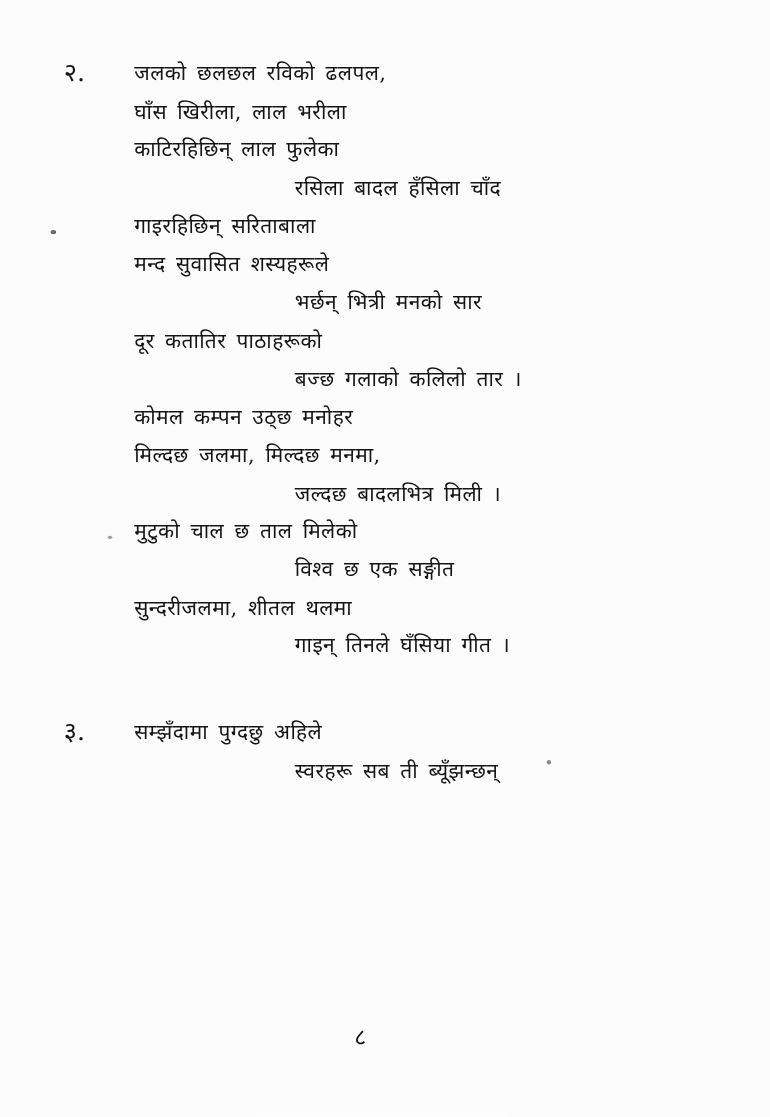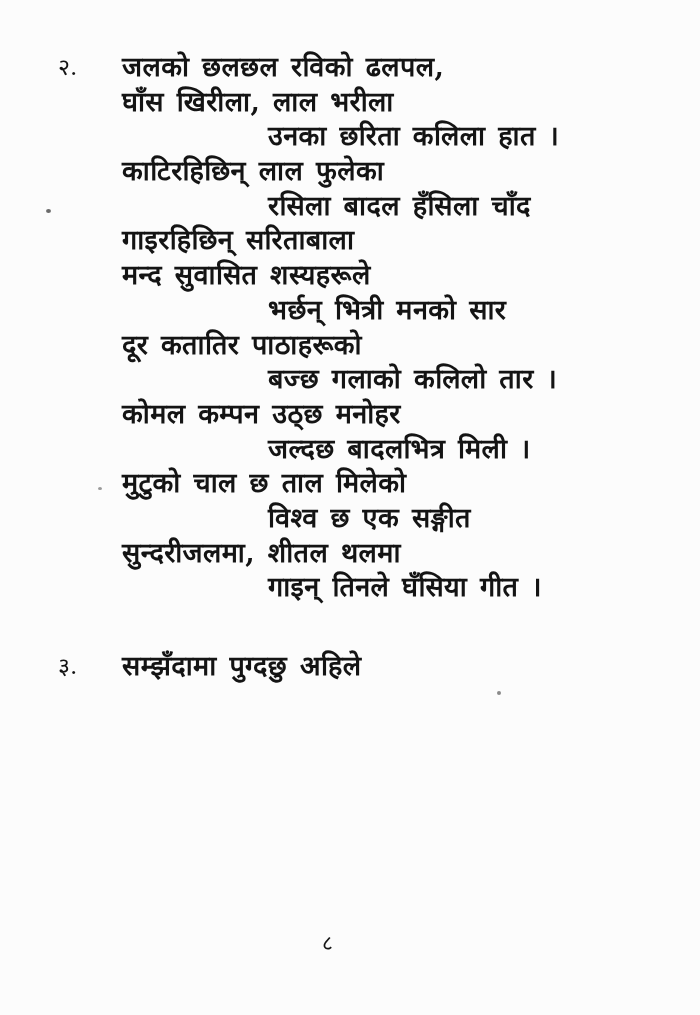--- a/index.html
+++ b/index.html
@@ -29,27 +29,26 @@
     margin-top: 44px;
   }
   .stanza-number {
     position: absolute;
     left: -64px;
     top: 0;
     font-size: 23px;
     line-height: 34.7px;
   }
   .line {
-    font-size: 27px;
+    font-size: 19px;
     line-height: 34.7px;
     height: 34.7px;
     white-space: nowrap;
     letter-spacing: 0.4px;
     word-spacing: 3px;
-    font-weight: bold;
   }
   .line.indent {
     padding-left: 146px;
   }
   .page-number {
     position: absolute;
     top: 931px;
     left: 322px;
     font-size: 21px;
     line-height: 24px;
@@ -65,37 +64,38 @@
 </style>
 </head>
 <body>
 
 <div class="page">
   <main class="poem" id="poem">
       <section class="stanza">
         <span class="stanza-number">२.</span>
         <div class="line">जलको छलछल रविको ढलपल,</div>
         <div class="line">घाँस खिरीला, लाल भरीला</div>
-        <div class="line indent">उनका छरिता कलिला हात ।</div>
         <div class="line">काटिरहिछिन् लाल फुलेका</div>
         <div class="line indent">रसिला बादल हँसिला चाँद</div>
         <div class="line">गाइरहिछिन् सरिताबाला</div>
         <div class="line">मन्द सुवासित शस्यहरूले</div>
         <div class="line indent">भर्छन् भित्री मनको सार</div>
         <div class="line">दूर कतातिर पाठाहरूको</div>
         <div class="line indent">बज्छ गलाको कलिलो तार ।</div>
         <div class="line">कोमल कम्पन उठ्छ मनोहर</div>
+        <div class="line">मिल्दछ जलमा, मिल्दछ मनमा,</div>
         <div class="line indent">जल्दछ बादलभित्र मिली ।</div>
         <div class="line">मुटुको चाल छ ताल मिलेको</div>
         <div class="line indent">विश्व छ एक सङ्गीत</div>
         <div class="line">सुन्दरीजलमा, शीतल थलमा</div>
         <div class="line indent">गाइन् तिनले घँसिया गीत ।</div>
       </section>
       <section class="stanza">
         <span class="stanza-number">३.</span>
         <div class="line">सम्झँदामा पुग्दछु अहिले</div>
+        <div class="line indent">स्वरहरू सब ती ब्यूँझन्छन्</div>
       </section>
     </main>
   <div class="page-number">८</div>
   <div class="speck s1"></div>
   <div class="speck s2"></div>
   <div class="speck s3"></div>
 </div>
 
 </body></html>

